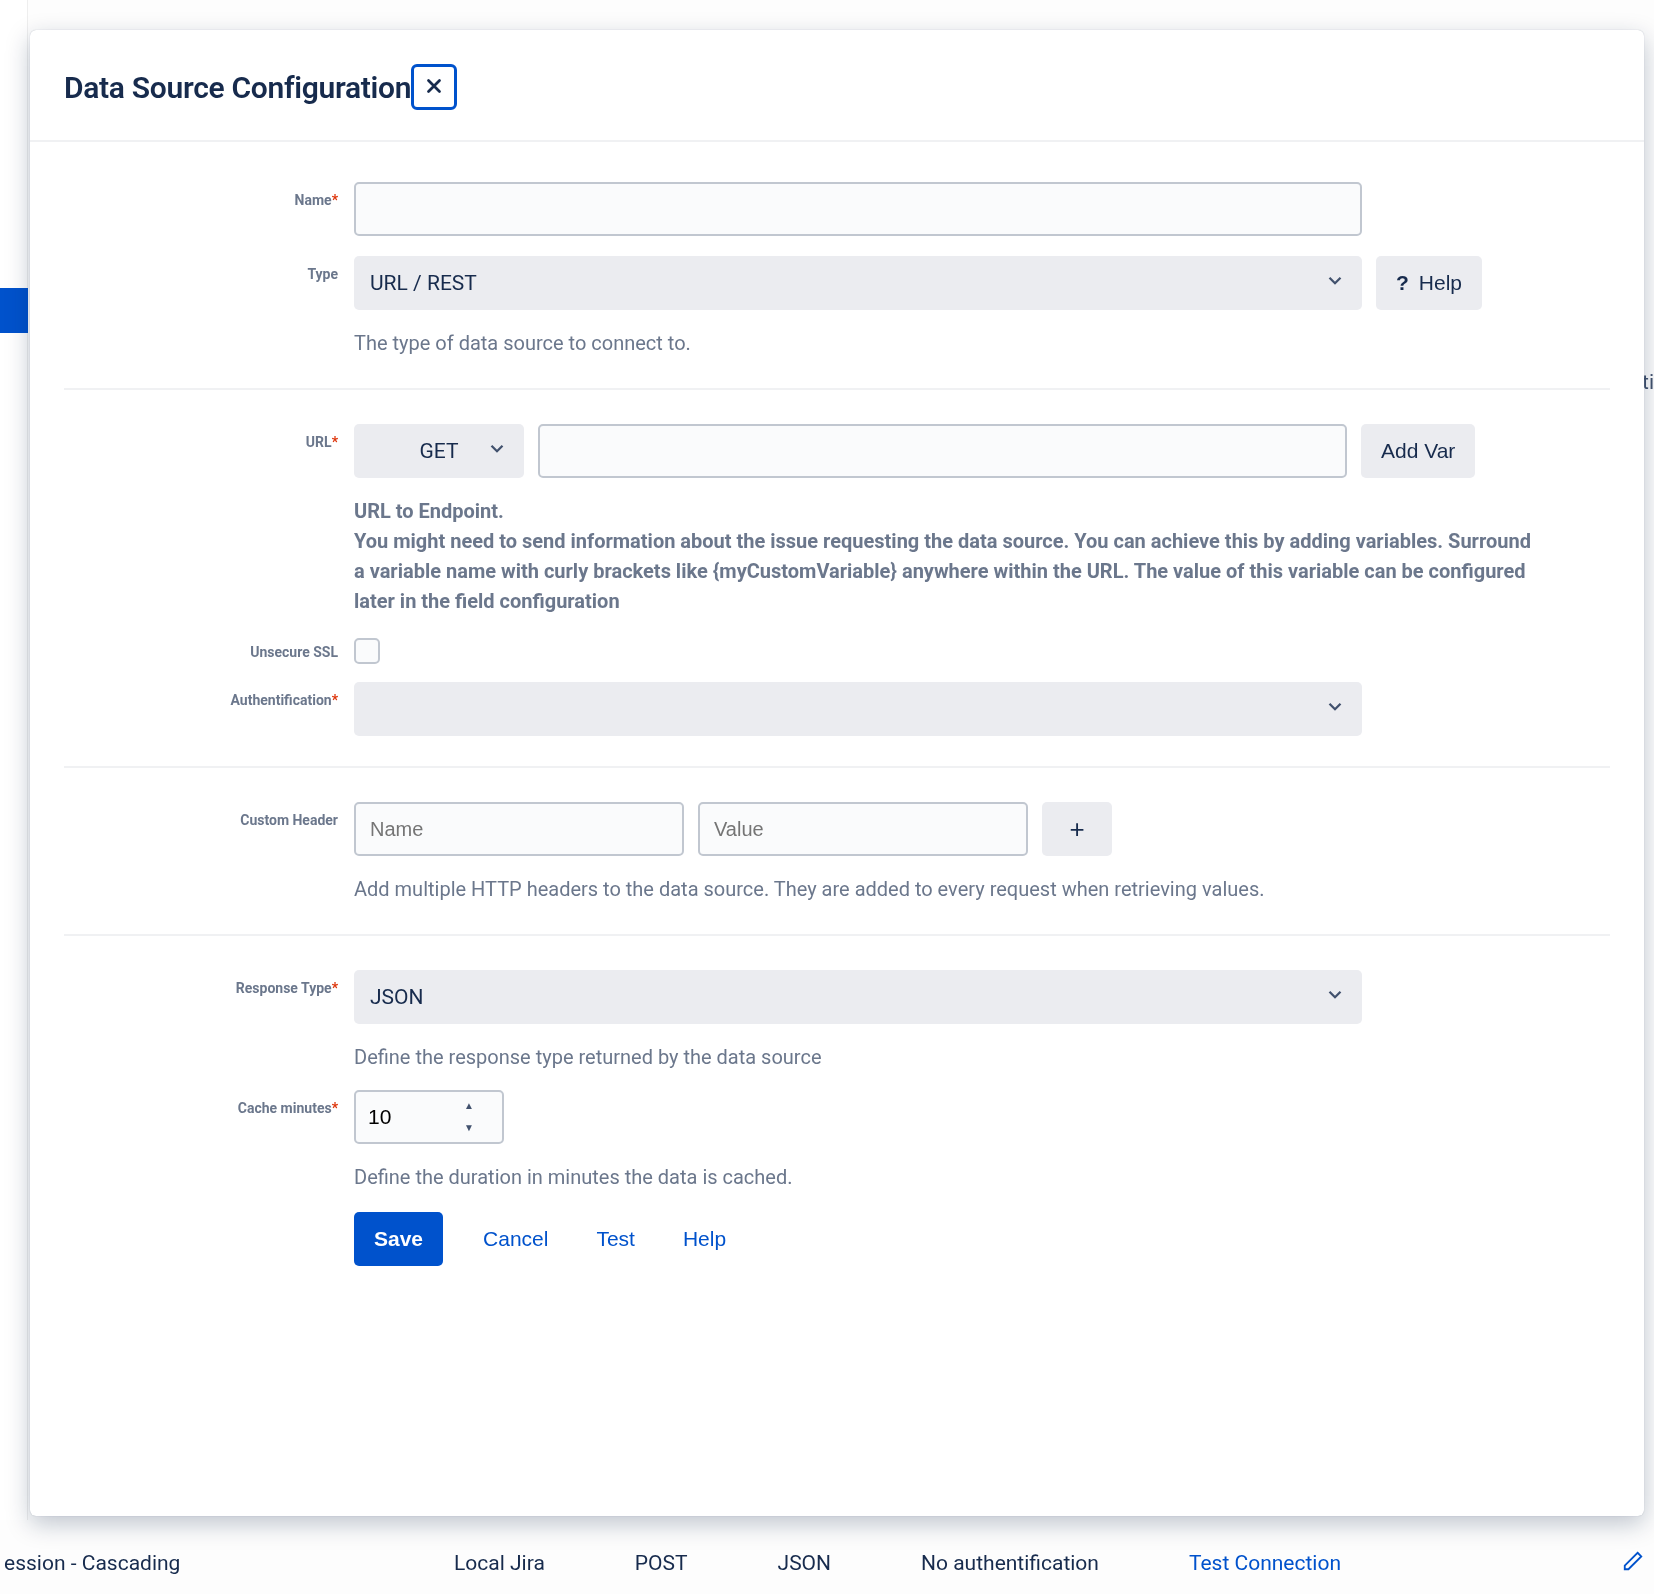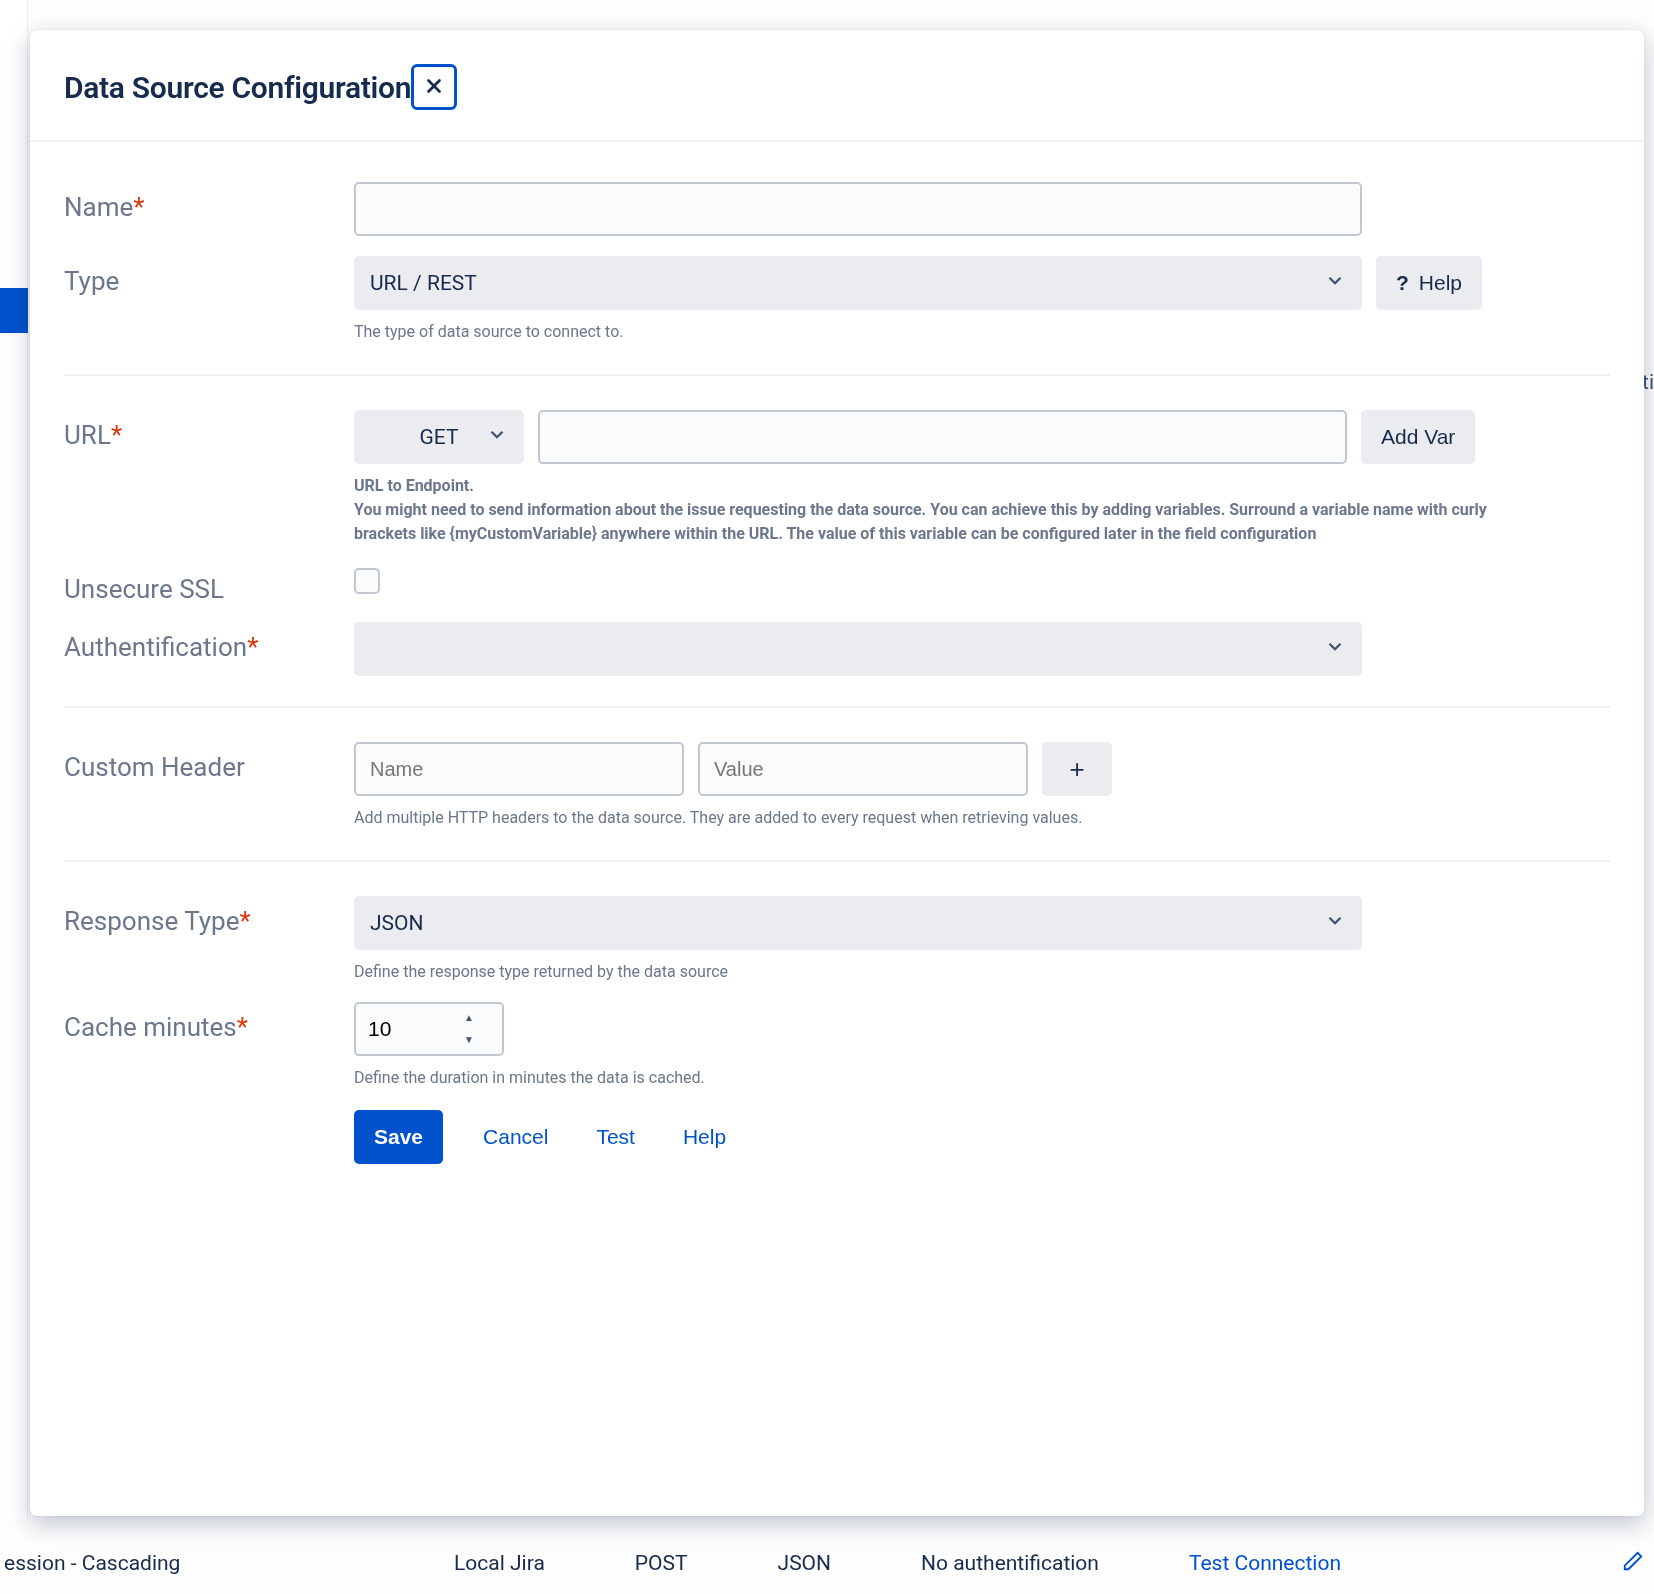--- a/index.html
+++ b/index.html
@@ -77,37 +77,38 @@
   }
 
   .form-row {
     display:flex;
     align-items:flex-start;
     margin-bottom: 10px;
   }
   .form-label-col {
     width: 290px;
     flex-shrink:0;
+    text-align:right;
     padding-right: 16px;
     padding-top: 10px;
-    font-size: 26px;
-    font-weight: 400;
+    font-size: 14px;
+    font-weight: 700;
     color: var(--text-muted);
   }
   .req-star { color: var(--red-star); }
   .form-field-col {
     flex:1;
     min-width:0;
     padding-right: 24px;
   }
   .field-help {
-    font-size: 16px;
+    font-size: 20px;
     color: var(--text-muted);
     line-height: 1.5;
-    margin-top: 10px;
+    margin-top: 18px;
   }
 
   .input-text {
     width:100%;
     max-width: 1008px;
     height: 54px;
     border: 2px solid var(--border-input);
     border-radius: 5px;
     background: #fafbfc;
     padding: 0 14px;

